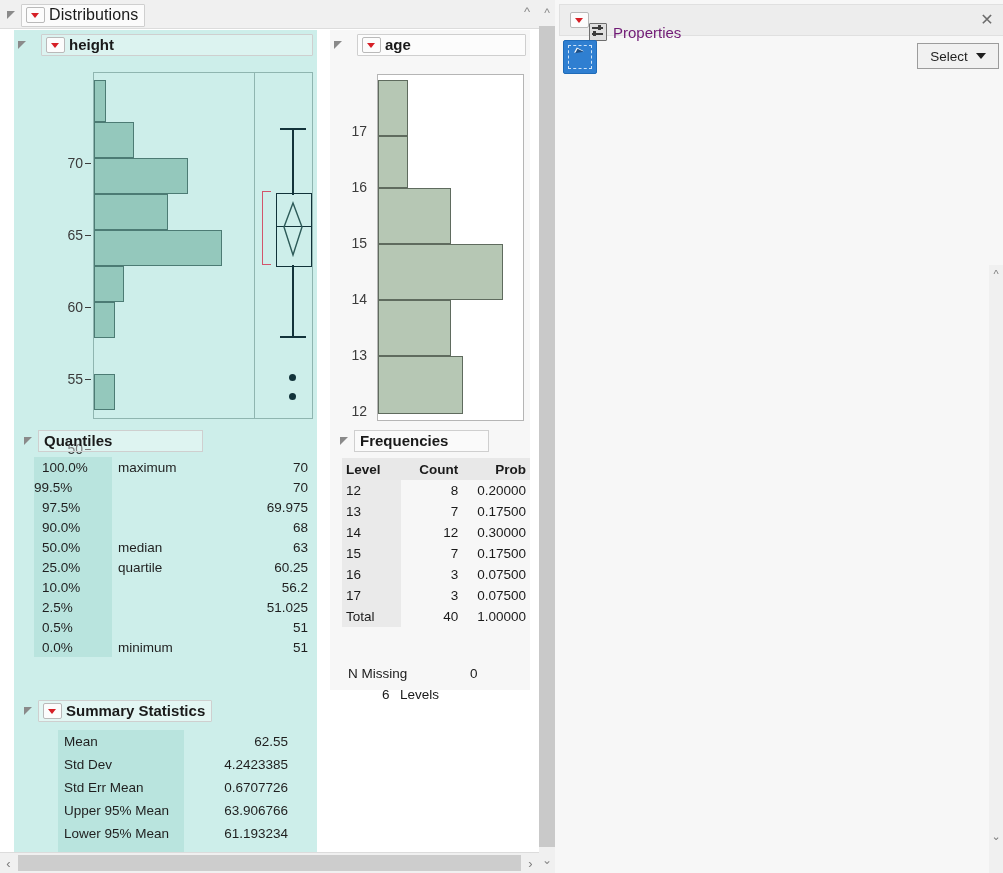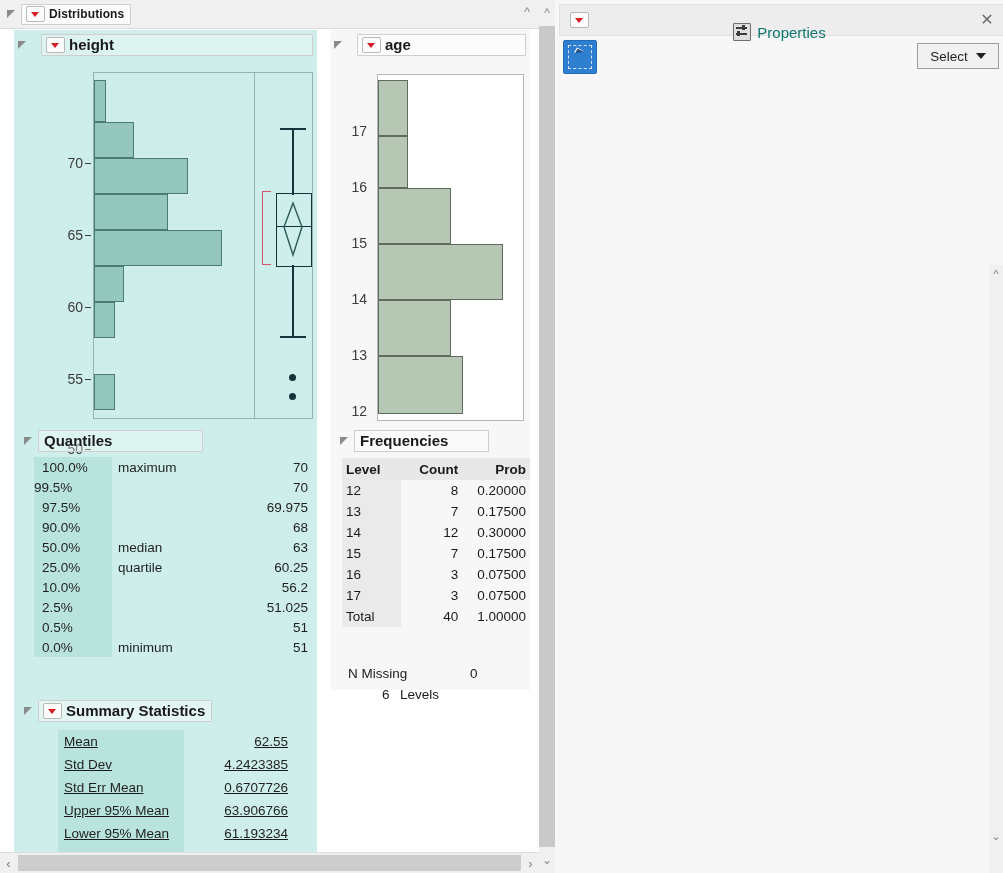--- a/index.html
+++ b/index.html
@@ -43,21 +43,21 @@
     font-weight:bold;
   }
   .hdr-chip{
     display:flex;align-items:center;gap:4px;
     border:1px solid #cfcfcf;background:rgba(255,255,255,.45);
     padding:1px 6px 2px 4px;border-radius:1px;
   }
 
   #rpt-title-row{position:absolute;left:7px;top:4px;}
   #rpt-title-row .hdr-chip{background:#fbfbfb;}
-  #rpt-title-row .title-txt{font-size:12px;font-weight:bold;letter-spacing:.1px;}
+  #rpt-title-row .title-txt{font-size:16px;font-weight:normal;letter-spacing:.1px;}
 
   .scroll-up-left{
     position:absolute;right:2px;top:3px;width:20px;height:18px;
     color:#8b8b8b;font-size:13px;text-align:center;line-height:18px;
   }
 
   
   .dist-height{
     position:absolute;left:14px;top:30px;width:303px;height:826px;
     background:#cdeeea;
@@ -146,22 +146,22 @@
   .props{
     position:absolute;left:555px;top:0;width:448px;height:873px;
     background:#f7f7f7;
   }
   .props-title{
     position:absolute;left:4px;top:4px;width:444px;height:30px;
     background:#ededed;border:1px solid #e0e0e0;
     display:flex;align-items:center;
   }
   .props-title .lbl{
-    flex:1;text-align:center;font-size:15px;color:#0f766e;
-    display:flex;align-items:center;justify-content:center;gap:6px;margin-top:24px;
+    flex:1;text-align:center;font-size:15px;color:#701a75;
+    display:flex;align-items:center;gap:6px;margin-top:24px;
   }
   .props-icon{
     width:16px;height:16px;border:1px solid #6e6e6e;background:#dfdfdf;
     position:relative;display:inline-block;border-radius:1px;
   }
   .props-icon:before{
     content:"";position:absolute;left:2px;top:3px;width:11px;height:1.6px;background:#3c3c3c;
   }
   .props-icon:after{
     content:"";position:absolute;left:2px;top:9px;width:11px;height:1.6px;background:#3c3c3c;
@@ -338,21 +338,21 @@
       </tbody>
         </table>
 
       <div class="sect-hdr" style="position:absolute;left:6px;top:670px;">
         <span class="tri-open"></span>
         <span class="hdr-chip">
           <span class="redbtn"></span>
           <span class="t">Summary Statistics</span>
         </span>
       </div>
-      <table class="q" style="position:absolute;left:44px;top:700px;text-decoration:underline;">
+      <table class="q" style="position:absolute;left:44px;top:700px;">
         <tbody>
             <tr>
           <td class="shade-teal" style="width:120px;padding-left:6px;height:23px;">Mean</td>
           <td style="width:104px;text-align:right;padding-right:6px;height:23px;">62.55</td>
         </tr>
         <tr>
           <td class="shade-teal" style="padding-left:6px;height:23px;">Std Dev</td>
           <td style="text-align:right;padding-right:6px;height:23px;">4.2423385</td>
         </tr>
         <tr>

